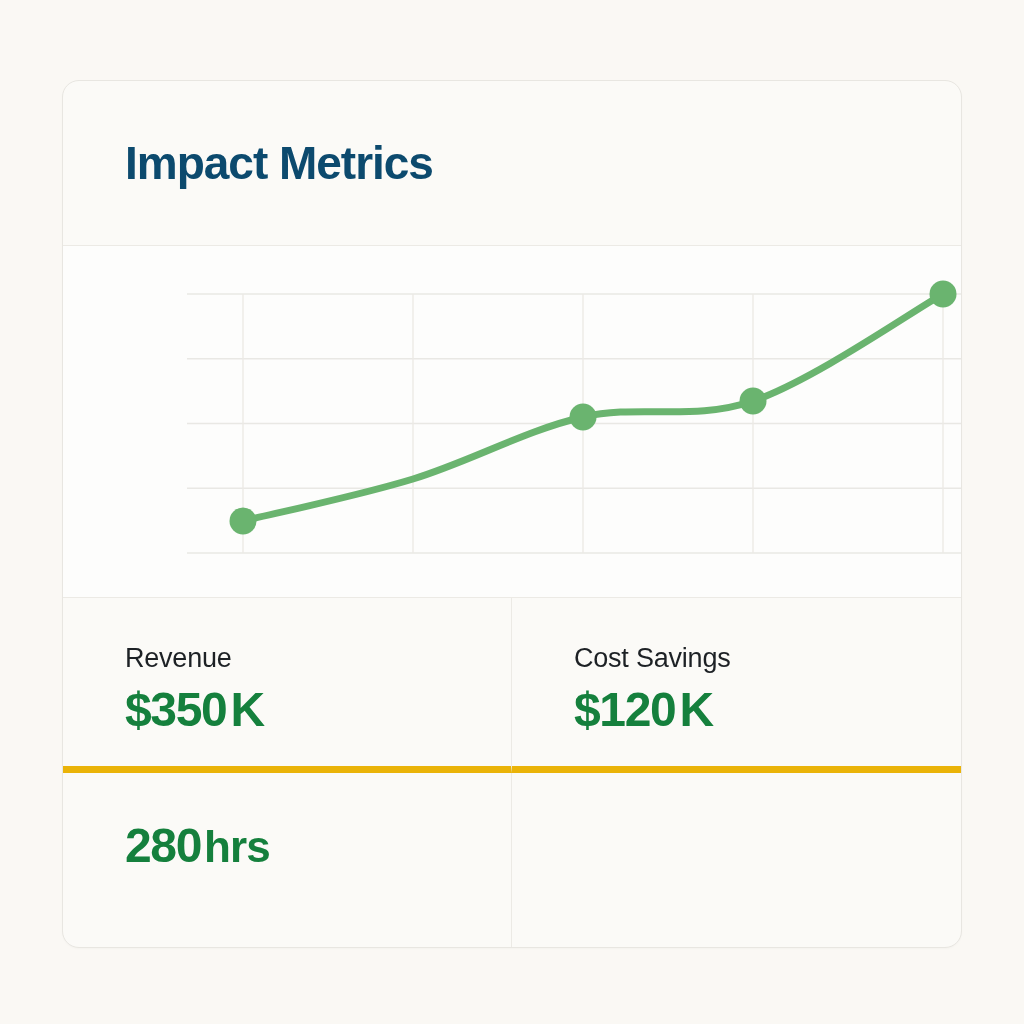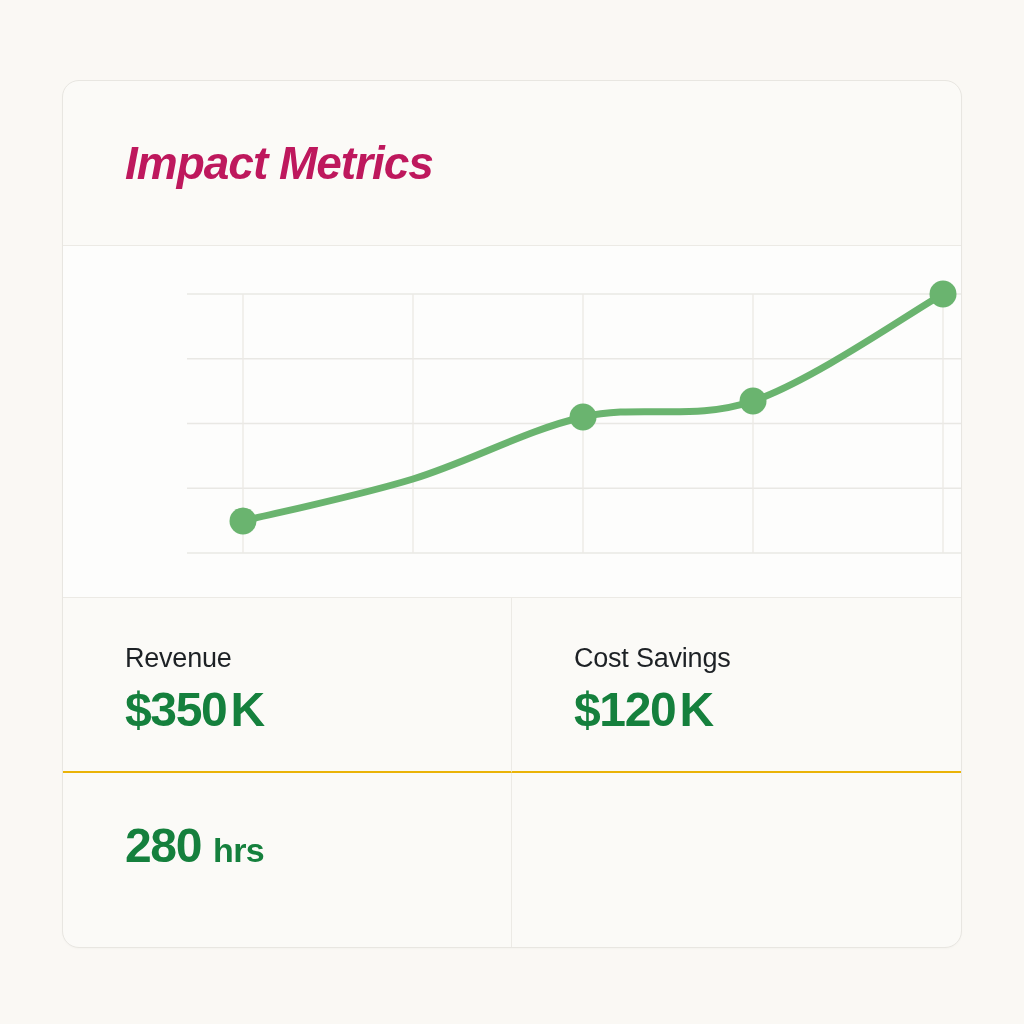--- a/index.html
+++ b/index.html
@@ -37,23 +37,22 @@
     border-bottom: 1px solid #eceae5;
     display: flex;
     align-items: center;
     padding: 0 62px;
   }
 
   #page-title {
     font-size: 46px;
     font-weight: bold;
     letter-spacing: -0.022em;
-    color: #be185d;
+    color: #0c4a6e;
     line-height: 1;
-    font-style: italic;
   }
 
   
   #chart-section {
     position: relative;
     height: 352px;
     background: #fdfdfc;
     border-bottom: 1px solid #eceae5;
   }
 
@@ -85,21 +84,21 @@
   #stats-grid {
     display: grid;
     grid-template-columns: 1fr 1fr;
     grid-template-rows: 1fr 1fr;
     height: 349px;
   }
 
   .stat-cell {
     padding: 45px 0 0 62px;
     border-right: 1px solid #eceae5;
-    border-bottom: 2px solid #eab308;
+    border-bottom: 7px solid #eab308;
   }
   .stat-cell:nth-child(2n)  { border-right: none; }
   .stat-cell:nth-child(n+3) { border-bottom: none; }
 
   .stat-label {
     font-size: 27px;
     font-weight: normal;
     letter-spacing: -0.008em;
     color: #1d2125;
     line-height: 1.15;
@@ -109,24 +108,24 @@
   .stat-value {
     font-size: 48px;
     font-weight: bold;
     letter-spacing: -0.028em;
     color: #15803d;
     line-height: 1.15;
     white-space: nowrap;
   }
 
   .stat-unit {
-    font-size: 34px;
+    font-size: 44px;
     font-weight: bold;
     letter-spacing: -0.02em;
-    margin-left: 12px;
+    margin-left: 3px;
   }
   .stat-unit.unit-tight { font-size: 48px; margin-left: 4px; }
 </style>
 </head>
 <body>
 
 <div id="card">
 
   <div id="card-header">
     <h1 id="page-title">Impact Metrics</h1>

